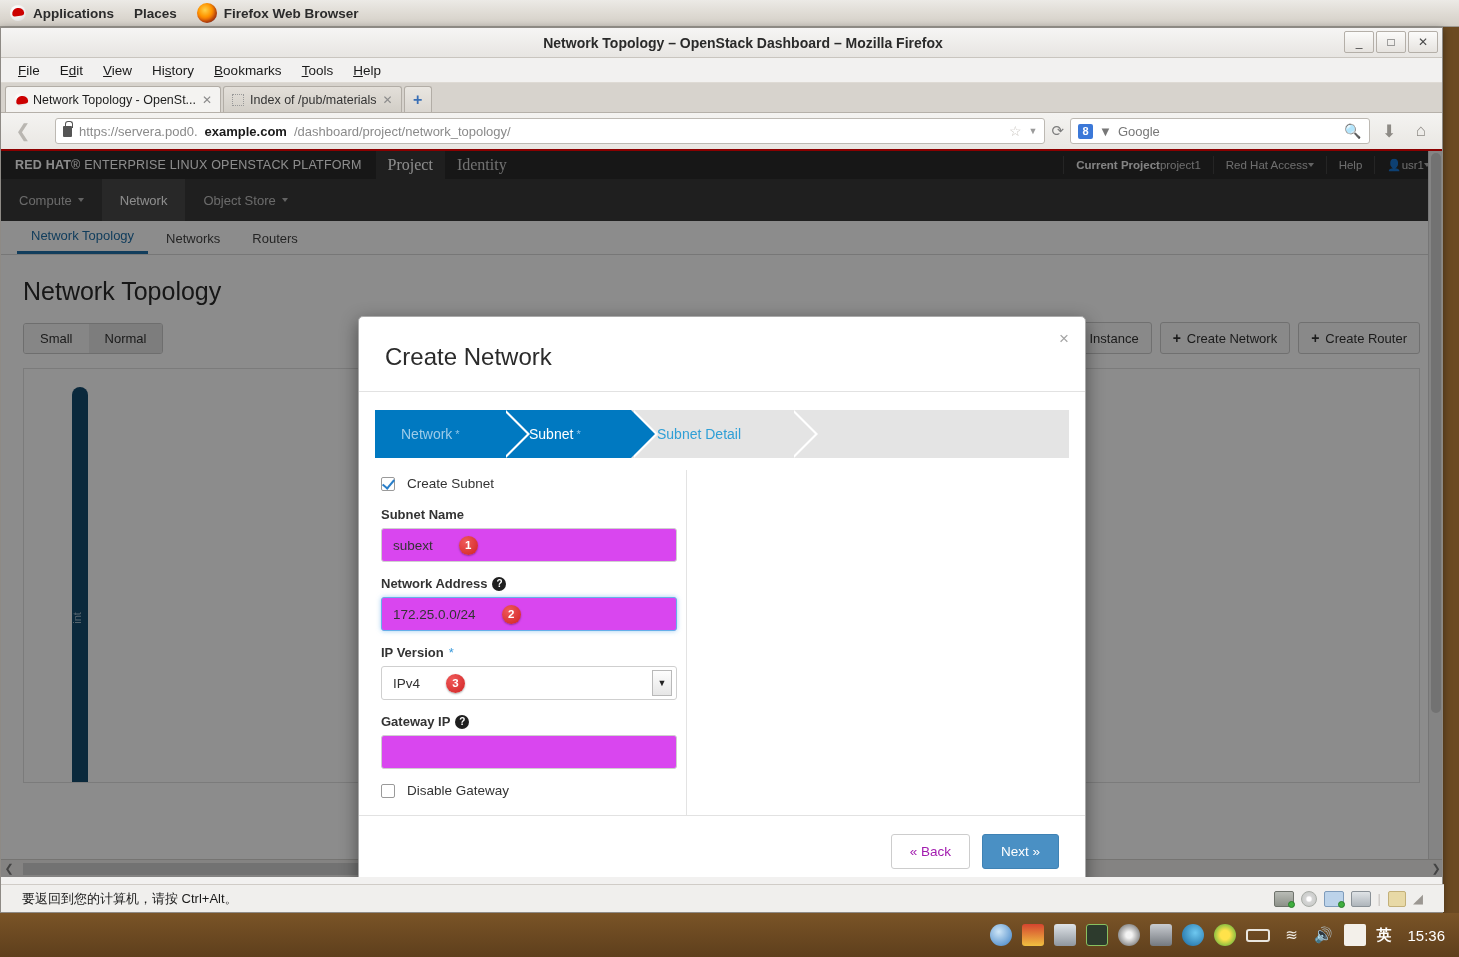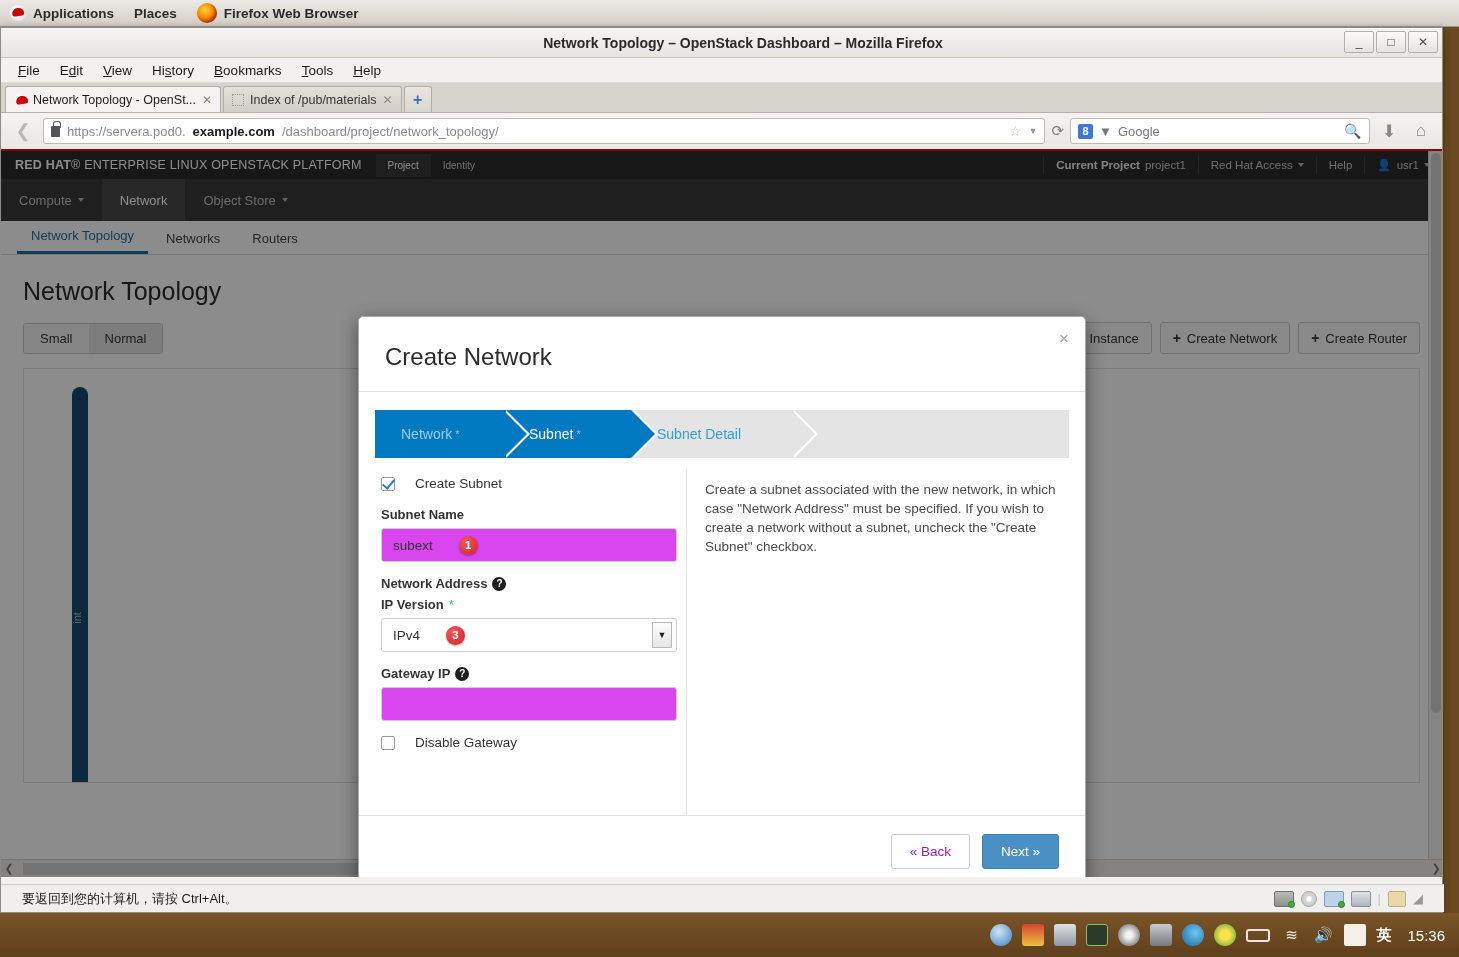--- a/index.html
+++ b/index.html
@@ -92,21 +92,21 @@
   }
 
   #navbar{
     height:38px; background:linear-gradient(to bottom,#f4f3f1,#e9e7e3);
     display:flex; align-items:center; gap:6px; padding:0 8px;
     border-bottom:2px solid #8b0000;
   }
   #backbtn{ width:28px;height:26px;display:flex;align-items:center;justify-content:center;color:#b9b6b1;font-size:18px;cursor:pointer;}
   #urlbar{
     flex:1; height:26px; background:#fff; border:1px solid #bdb9b3; border-radius:3px;
-    display:flex; align-items:center; gap:7px; padding:0 7px; font-size:13px;
+    display:flex; align-items:center; gap:7px; padding:0 7px; font-size:13px;margin-left:12px;
   }
   #urlbar .lock{ width:9px;height:11px;position:relative;background:#555;border-radius:1px;}
   #urlbar .lock:before{content:"";position:absolute;left:1.5px;top:-5px;width:6px;height:6px;border:1.5px solid #555;border-bottom:none;border-radius:3px 3px 0 0;}
   #urlbar .url-dim{color:#8a8a8a;}
   #urlbar .url-strong{color:#1a1a1a;font-weight:bold;}
   #urlbar .star{margin-left:auto;color:#c9c5bf;font-size:14px;}
   #urlbar .chev{color:#9a9a9a;font-size:9px;}
   #reload{color:#7d7d7d;font-size:15px;cursor:pointer;}
   #searchbar{
     width:300px;height:26px;background:#fff;border:1px solid #bdb9b3;border-radius:3px;
@@ -115,24 +115,24 @@
   .g-badge{width:15px;height:15px;background:#3b78d8;color:#fff;font-weight:bold;font-size:11px;
            display:flex;align-items:center;justify-content:center;border-radius:2px;}
   .mag{margin-left:auto;color:#2d5fa8;font-size:14px;}
   .navicon{width:26px;height:26px;display:flex;align-items:center;justify-content:center;color:#8d8a85;font-size:17px;cursor:pointer;}
 
   
   #content{ position:relative; height:726px; background:#fff; overflow:hidden;}
   #osnav{ height:28px; background:#2b2b2b; display:flex; align-items:center;}
   #osbrand{ color:#fff; font-size:12.5px; font-weight:bold; letter-spacing:.2px; padding:0 14px; }
   #osbrand .thin{ font-weight:normal; }
-  .osnav-tab{ padding:6px 12px; font-size:10px; color:#cfcfcf; cursor:pointer;}
+  .osnav-tab{ padding:6px 12px; font-size:16px; color:#cfcfcf; cursor:pointer;font-family:Liberation Serif, serif;}
   .osnav-tab.sel{ background:#3a3a3a; color:#fff;}
   #osnav-right{ margin-left:auto; display:flex; align-items:center; height:28px;}
-  #osnav-right .nr{ padding:0 12px; font-size:11.5px; color:#c9c9c9; display:flex;align-items:center;gap:5px;height:18px;
+  #osnav-right .nr{ padding:0 12px; font-size:11.5px; color:#c9c9c9; display:flex;align-items:center;height:18px;
                     border-left:1px solid #444; cursor:pointer;}
   #osnav-right .nr b{color:#eee;}
   .caret{ border-left:3.5px solid transparent;border-right:3.5px solid transparent;border-top:4px solid #b5b5b5;display:inline-block;}
 
   #ossub{ height:42px; background:#3a3a3a; display:flex; align-items:center;}
   .ossub-item{ padding:0 18px; height:42px; display:flex; align-items:center; gap:6px; color:#c2c2c2; font-size:13px; cursor:pointer;}
   .ossub-item.sel{ background:#4a4a4a; color:#fff;}
 
   #ostabs{ height:34px; background:#fff; border-bottom:1px solid #d9d9d9; display:flex; align-items:flex-end; padding-left:16px; gap:4px;}
   .ostab{ padding:6px 14px 8px; font-size:13px; color:#444; cursor:pointer;}
@@ -217,21 +217,21 @@
   .wstep .arrowgap{
     position:absolute; right:-27px; top:0; width:0;height:0;
     border-top:24px solid transparent; border-bottom:24px solid transparent;
     border-left:24px solid #ffffff; z-index:1;
   }
 
   #form-area{ display:flex; height:350px;}
   #form-left{ width:312px; padding:6px 14px 0 6px; border-right:1px solid #e3e3e3;}
   #form-right{ flex:1; padding:10px 6px 0 18px; font-size:13.5px; color:#4a4a4a; line-height:19px;}
 
-  .chkrow{ display:flex; align-items:center; gap:20px; margin-bottom:16px; font-size:13.5px; color:#333;}
+  .chkrow{ display:flex; align-items:center; gap:12px; margin-bottom:16px; font-size:13.5px; color:#333;}
   .chk{
     width:14px;height:14px;border:1px solid #9a9a9a;border-radius:2px;background:#fff;display:inline-block;position:relative;
   }
   .chk.checked{ background:#fff;}
   .chk.checked:after{
     content:""; position:absolute; left:3px; top:-1px; width:5px; height:10px;
     border:solid #2a7fc9; border-width:0 2.5px 2.5px 0; transform:rotate(40deg);
   }
   .flabel{ font-size:13px; font-weight:bold; color:#333; margin-bottom:6px; display:flex; align-items:center; gap:5px;}
   .flabel .req{ color:#3c9bdc; font-weight:normal; font-size:13px;}
@@ -489,20 +489,24 @@
             </div>
             <div class="finput">
               <span>subext</span>
               <span class="callout">1</span>
             </div>
 
             <div class="flabel">
               <span>Network Address</span>
               <span class="qmark">?</span>
             </div>
+            <div class="finput focus">
+              <span>172.25.0.0/24</span>
+              <span class="callout">2</span>
+            </div>
 
             <div class="flabel">
               <span>IP Version</span>
               <span class="req">*</span>
             </div>
             <div class="fselect">
               <span>IPv4</span>
               <span class="callout">3</span>
               <span class="selarrow">▼</span>
             </div>
@@ -514,21 +518,20 @@
             <div class="finput">
               <span placeholder=""></span>
             </div>
 
             <div class="chkrow" style="margin-top:4px">
               <span class="chk"></span>
               <span>Disable Gateway</span>
             </div>
           </div>
 
-          <div id="form-right">Create a subnet associated with the new network, in which case "Network Address" must be specified. If you wish to create a network without a subnet, uncheck the "Create Subnet" checkbox.</div>
         </div>
       </div>
 
       <div id="modal-foot">
         <div class="mbtn back">« Back</div>
         <div class="mbtn next">Next »</div>
       </div>
     </div>
   </div>
 

